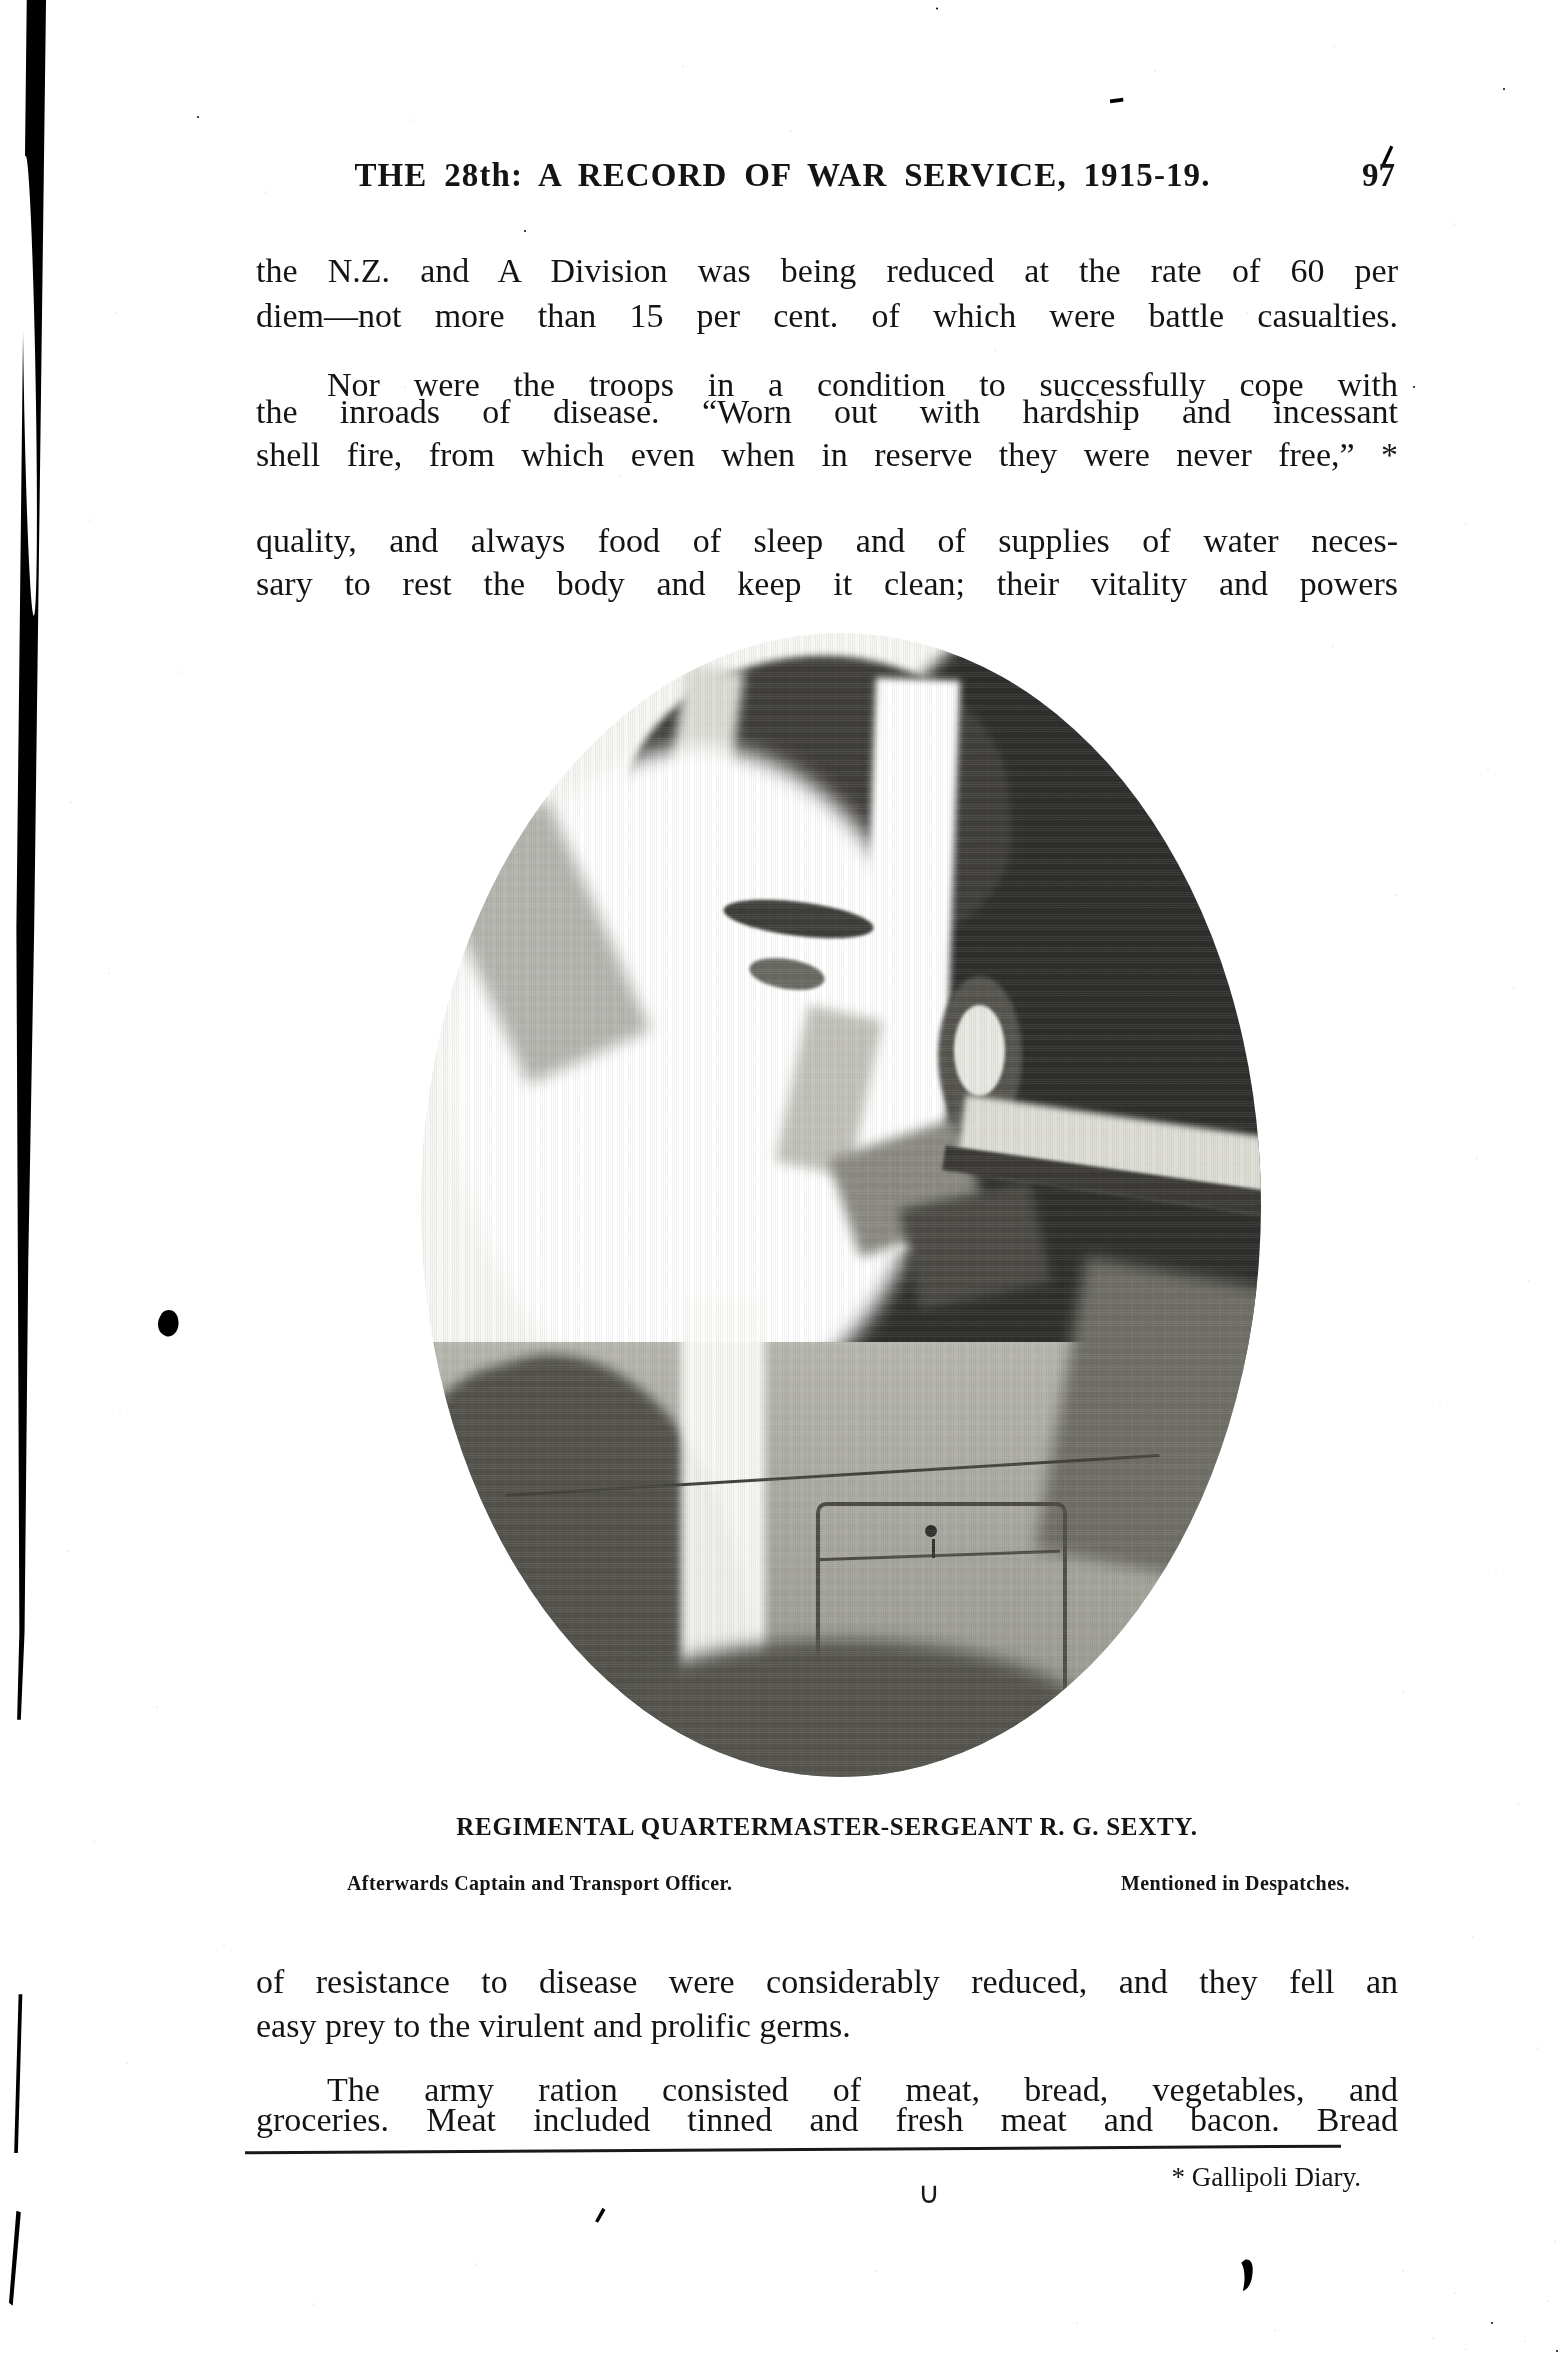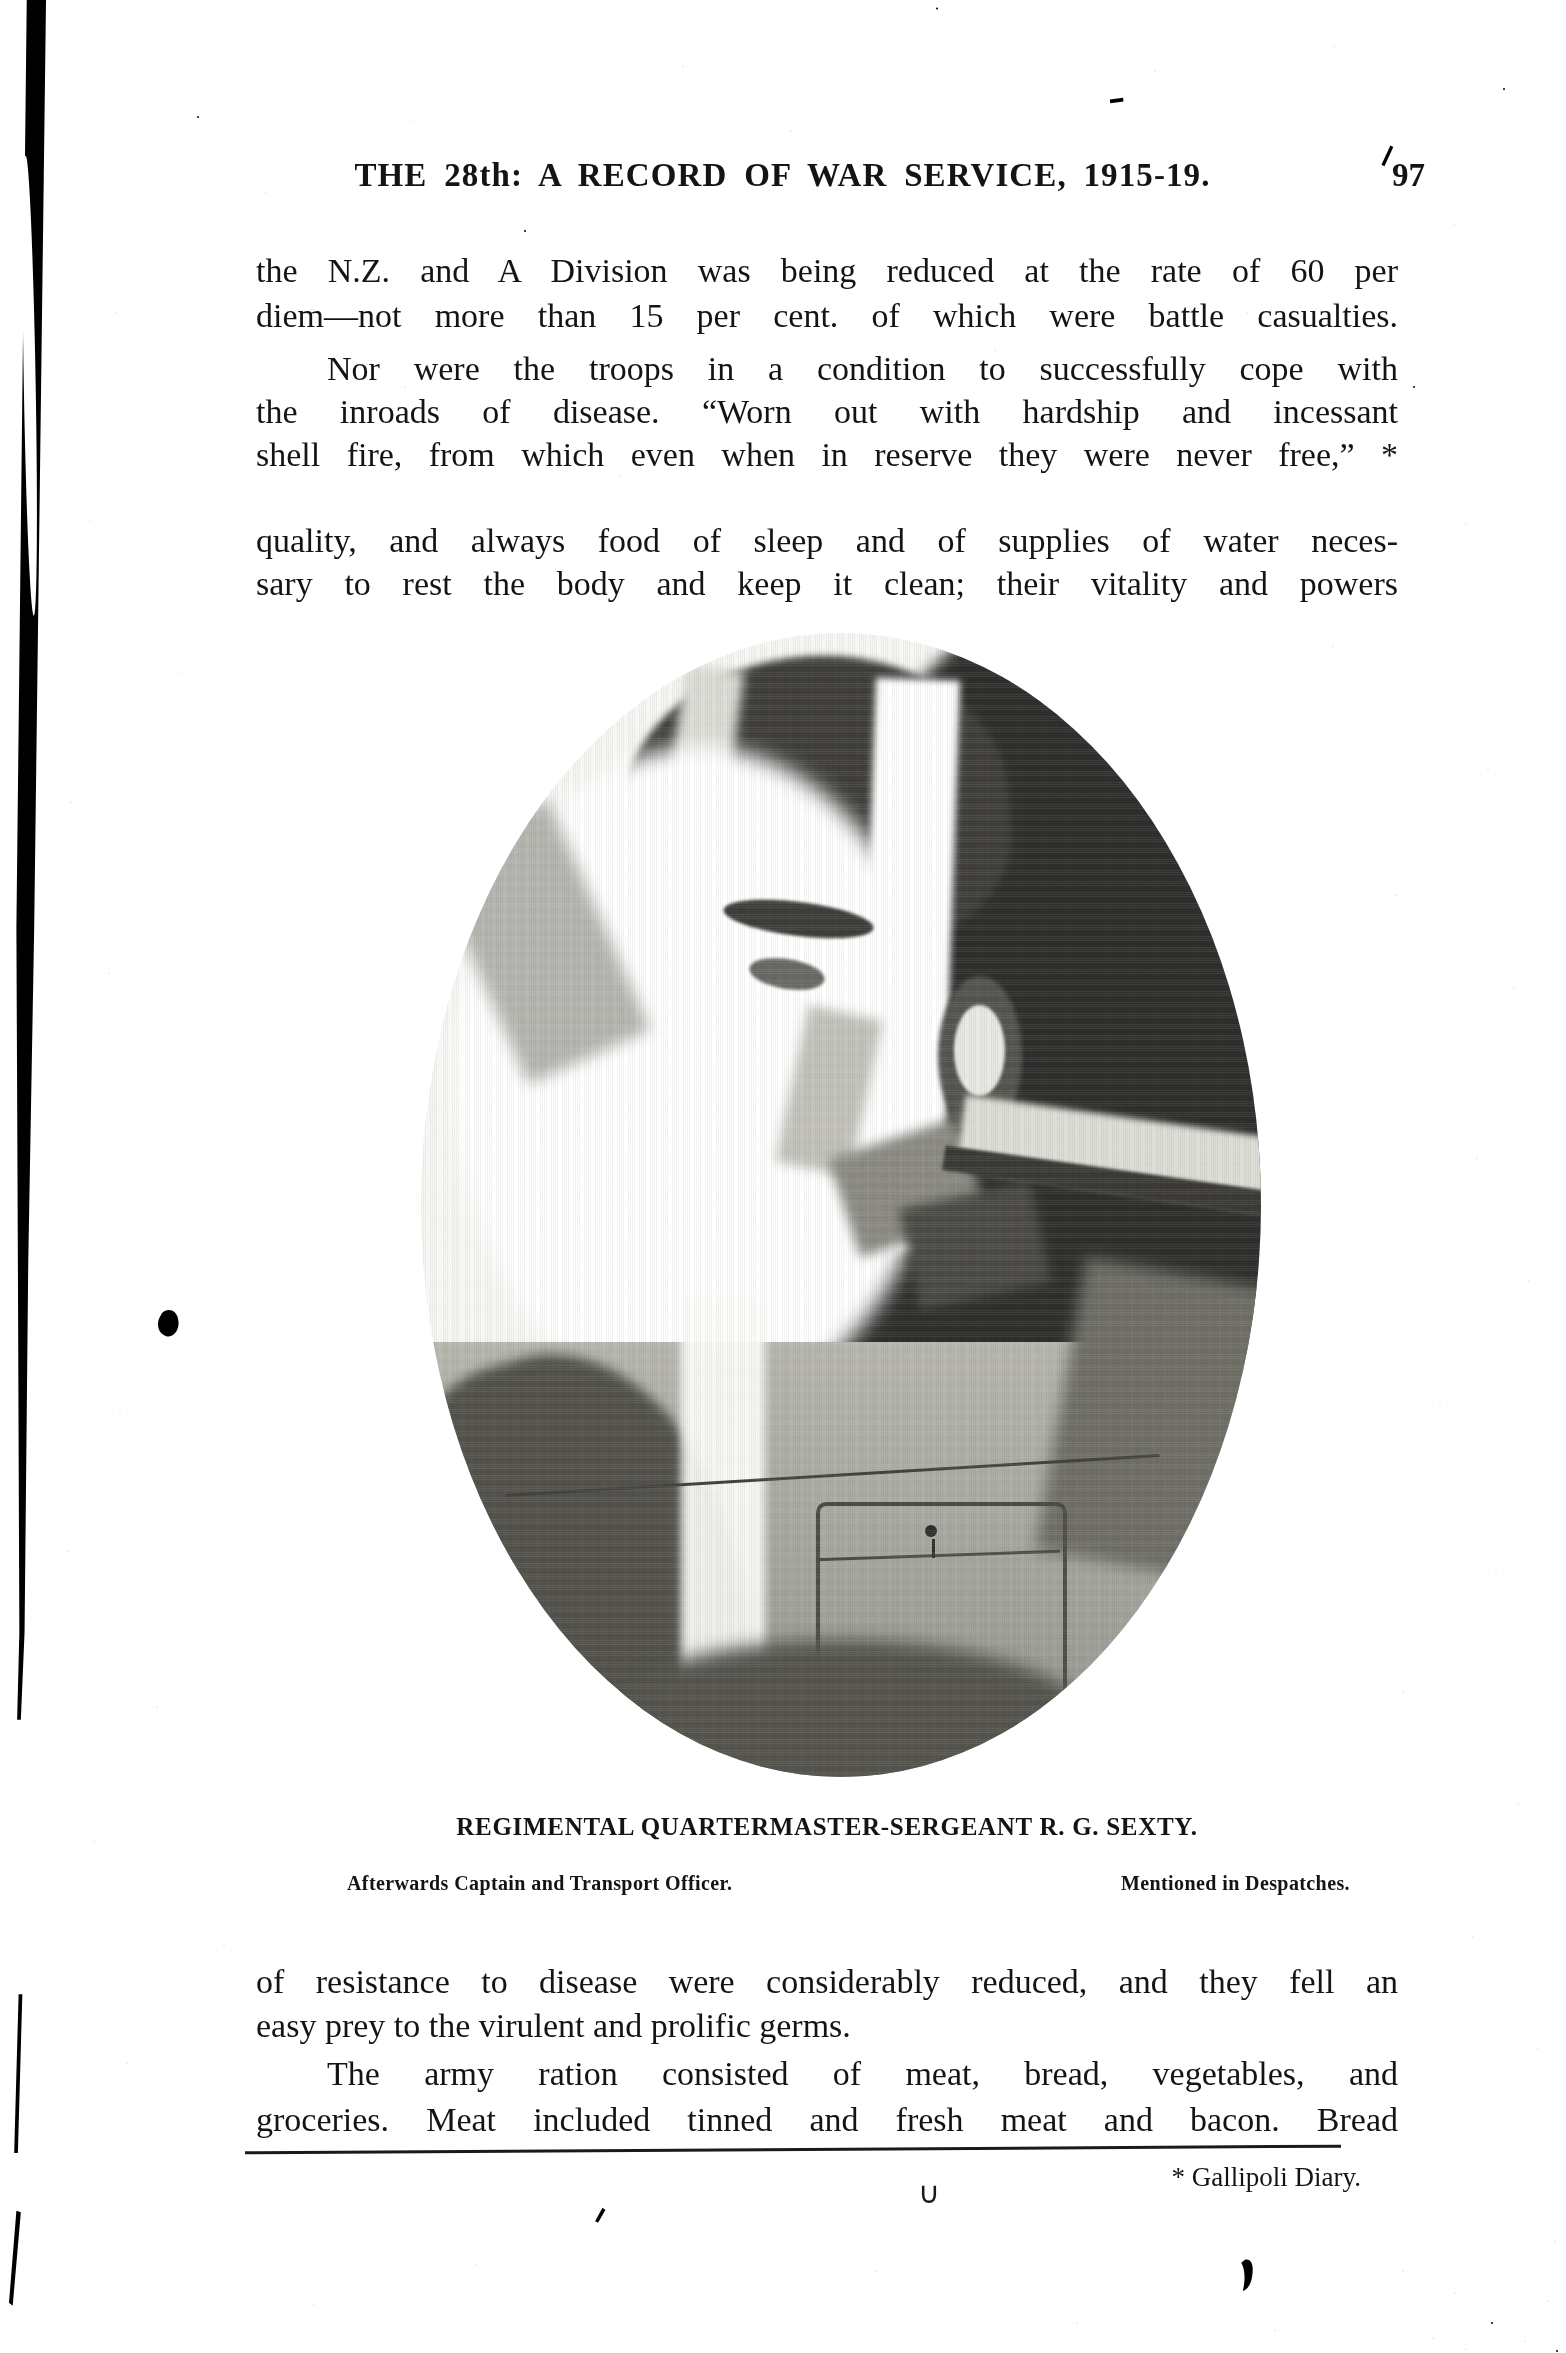--- a/index.html
+++ b/index.html
@@ -3,26 +3,26 @@
 <meta charset="utf-8">
 <style>
   html,body{margin:0;padding:0;background:#777;}
   .page{
     position:relative;width:1567px;height:2354px;background:#ffffff;overflow:hidden;
     font-family:"Liberation Serif","DejaVu Serif",serif;color:#141414;margin:0 auto;
   }
   
   .tl{position:absolute;left:256px;width:1142px;height:45px;font-size:34px;line-height:43px;white-space:normal;}
   .j{text-align:justify;text-align-last:justify;}
-  .ind{text-indent:71px;}
+  .ind{text-indent:71px;margin-top:16px;}
   .header-title{
     position:absolute;left:256px;top:157px;width:1053px;text-align:center;
     font-size:33px;font-weight:700;letter-spacing:1.1px;word-spacing:7.4px;
   }
-  .pageno{position:absolute;left:1362px;top:157px;font-size:33px;font-weight:700;margin-left:30px;}
+  .pageno{position:absolute;left:1362px;top:157px;font-size:33px;font-weight:700;}
   .cap1{
     position:absolute;left:256px;top:1813px;width:1142px;text-align:center;
     font-size:25px;font-weight:700;letter-spacing:0.7px;
   }
   .cap2{
     position:absolute;left:347px;top:1872px;width:1003px;display:flex;justify-content:space-between;
     font-size:20px;font-weight:700;letter-spacing:0.4px;
   }
   .rule{position:absolute;left:245px;top:2148px;width:1096px;height:3px;background:#191919;transform:rotate(-.35deg);}
   .footnote{position:absolute;left:256px;top:2162px;width:1105px;text-align:right;font-size:27px;}

